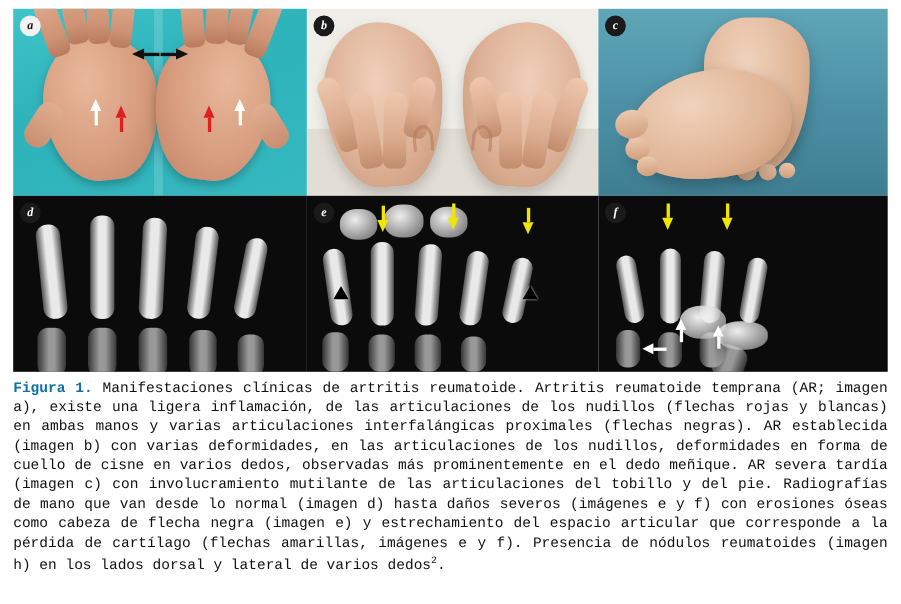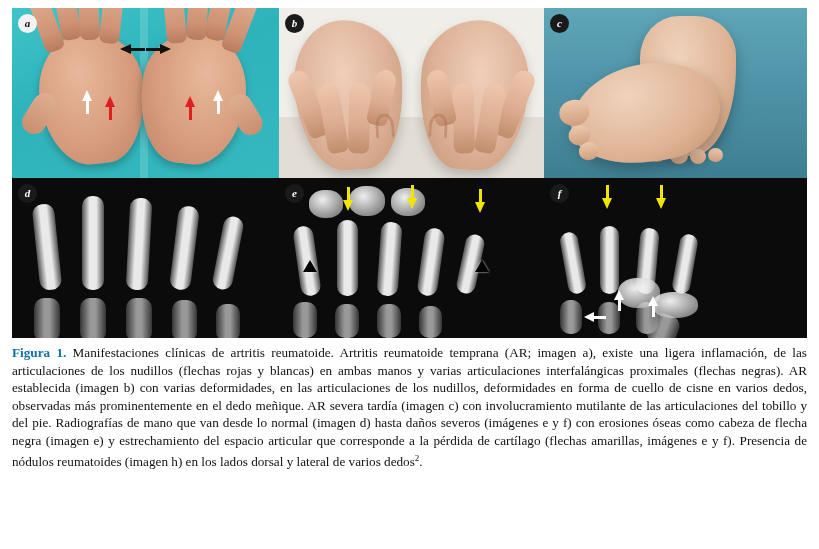--- a/index.html
+++ b/index.html
@@ -249,21 +249,21 @@
     border-radius: 38px 38px 48px 48px;
     box-shadow: 0 6px 14px rgba(0,0,0,.2);
   }
 
   
   #caption {
     position: absolute;
     left: 12px;
     top: 344px;
     width: 795px;
-    font-family: Liberation Serif, serif;
+    font-family: Liberation Mono, monospace;
     font-size: 13.2px;
     line-height: 17.6px;
     color: #111111;
     text-align: justify;
   }
   #caption .figno {
     color: #0f6fa8;
     font-weight: bold;
   }
   #caption sup { font-size: 9px; vertical-align: super; }

